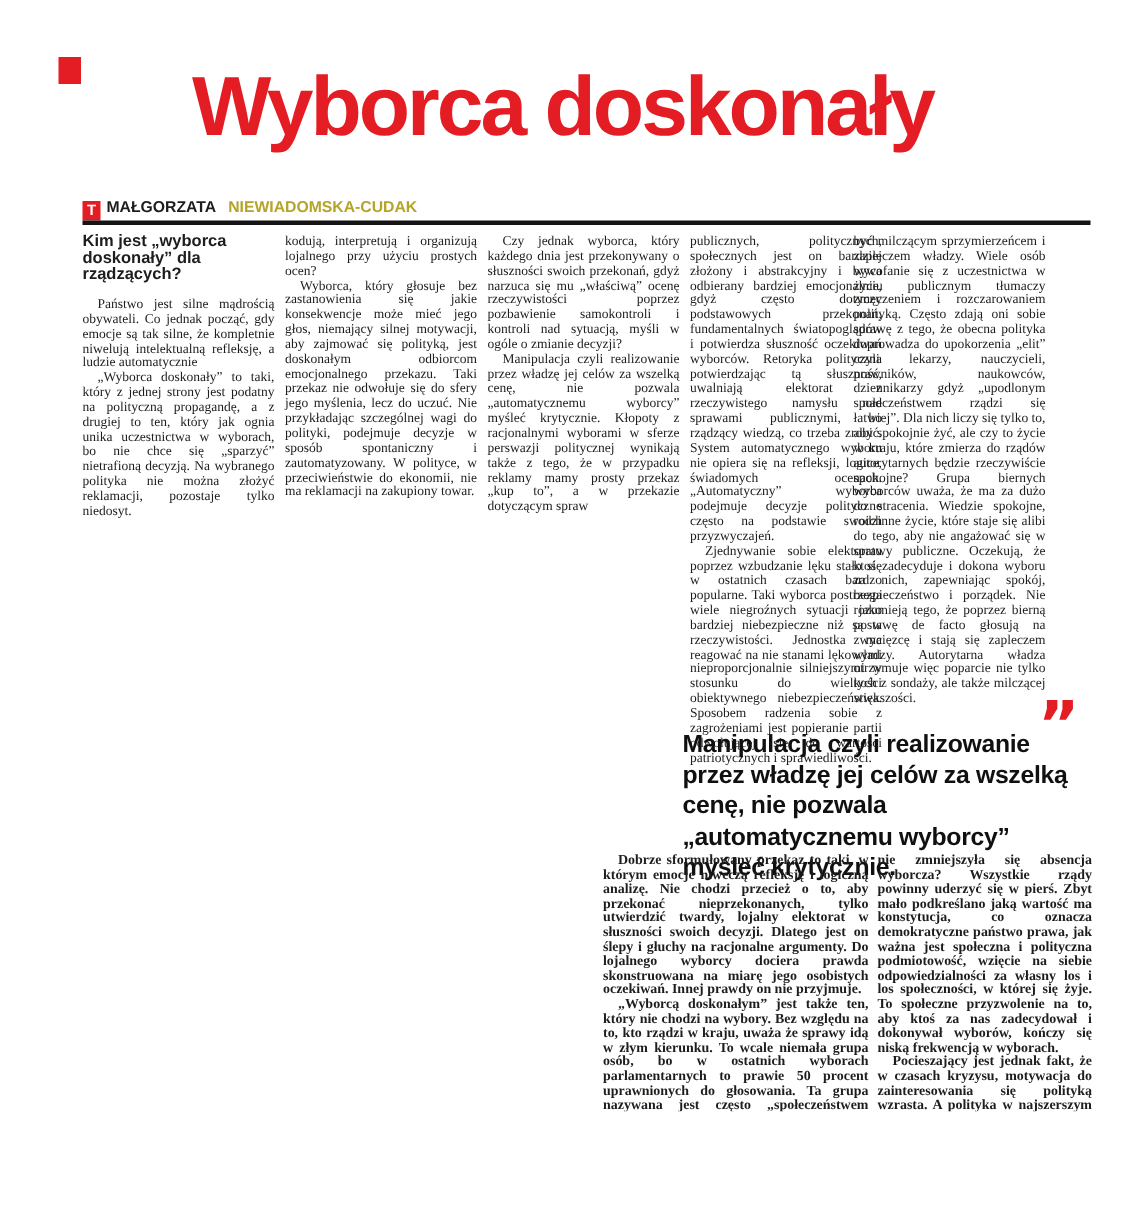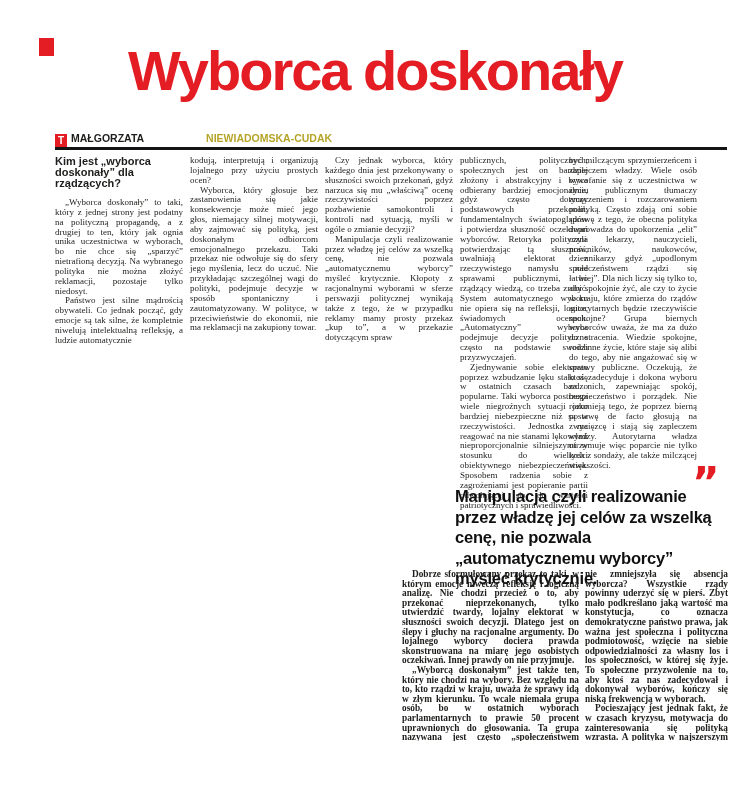--- a/index.html
+++ b/index.html
@@ -9,22 +9,22 @@
   .headline{position:absolute;left:0;right:0;top:38px;margin:0;text-align:center;
             font-family:"Liberation Sans", sans-serif;font-weight:bold;font-size:56px;
             letter-spacing:-2px;color:#e31d23;}
   .standfirst{position:absolute;left:0;right:0;top:112px;margin:0;text-align:center;
               font-family:"Liberation Sans", sans-serif;font-weight:bold;font-size:10.5px;
               color:#e31d23;}
   .byline{position:absolute;left:55px;top:132px;height:14px;
           font-family:"Liberation Sans", sans-serif;font-weight:bold;font-size:10.5px;}
   .byline-logo{display:inline-block;width:12px;height:13px;background:#e31d23;color:#ffffff;
                text-align:center;font-size:10px;line-height:13px;margin-right:4px;vertical-align:-2px;}
-  .byline-first{color:#1d1d1b;margin-right:21px;text-align:right;}
-  .byline-last{color:#b5a428;margin-left:41px;}
+  .byline-first{color:#1d1d1b;margin-right:8px;text-align:right;}
+  .byline-last{color:#b5a428;}
   .rule{position:absolute;left:55px;top:147px;width:672px;height:3px;background:#141414;}
 
   .col{position:absolute;top:156px;width:128px;font-size:9px;line-height:9.85px;text-align:justify;}
   .col p{margin:0;}
   .indent{text-indent:10px;}
   .col-heading{margin:0 0 9px 0;font-family:"Liberation Sans", sans-serif;font-weight:bold;
                font-size:11px;line-height:11px;text-align:left;}
   .col1{left:55px;} .col2{left:190px;} .col3{left:325px;} .col4{left:460px;} .col5{left:569px;}
 
   .pullquote{position:absolute;left:455px;top:486px;width:262px;
@@ -51,22 +51,22 @@
 
 
   <div class="byline">
     <span class="byline-logo">T</span><span class="byline-first">MAŁGORZATA</span><span class="byline-last">NIEWIADOMSKA-CUDAK</span>
   </div>
 
   <div class="rule"></div>
 
   <div class="col col1">
     <h2 class="col-heading">Kim jest „wyborca doskonały” dla rządzących?</h2>
+    <p class="indent">Państwo jest silne mądrością obywateli. Co jednak począć, gdy emocje są tak silne, że kompletnie niwelują intelektualną refleksję, a ludzie automatycznie</p>
     <p class="indent">„Wyborca doskonały” to taki, który z jednej strony jest podatny na polityczną propagandę, a z drugiej to ten, który jak ognia unika uczestnictwa w wyborach, bo nie chce się „sparzyć” nietrafioną decyzją. Na wybranego polityka nie można złożyć reklamacji, pozostaje tylko niedosyt.</p>
-    <p class="indent">Państwo jest silne mądrością obywateli. Co jednak począć, gdy emocje są tak silne, że kompletnie niwelują intelektualną refleksję, a ludzie automatycznie</p>
   </div>
 
   <div class="col col2">
     <p>kodują, interpretują i organizują lojalnego przy użyciu prostych ocen?</p>
     <p class="indent">Wyborca, który głosuje bez zastanowienia się jakie konsekwencje może mieć jego głos, niemający silnej motywacji, aby zajmować się polityką, jest doskonałym odbiorcom emocjonalnego przekazu. Taki przekaz nie odwołuje się do sfery jego myślenia, lecz do uczuć. Nie przykładając szczególnej wagi do polityki, podejmuje decyzje w sposób spontaniczny i zautomatyzowany. W polityce, w przeciwieństwie do ekonomii, nie ma reklamacji na zakupiony towar.</p>
   </div>
 
   <div class="col col3">
     <p class="indent">Czy jednak wyborca, który każdego dnia jest przekonywany o słuszności swoich przekonań, gdyż narzuca się mu „właściwą” ocenę rzeczywistości poprzez pozbawienie samokontroli i kontroli nad sytuacją, myśli w ogóle o zmianie decyzji?</p>
     <p class="indent">Manipulacja czyli realizowanie przez władzę jej celów za wszelką cenę, nie pozwala „automatycznemu wyborcy” myśleć krytycznie. Kłopoty z racjonalnymi wyborami w sferze perswazji politycznej wynikają także z tego, że w przypadku reklamy mamy prosty przekaz „kup to”, a w przekazie dotyczącym spraw</p>

